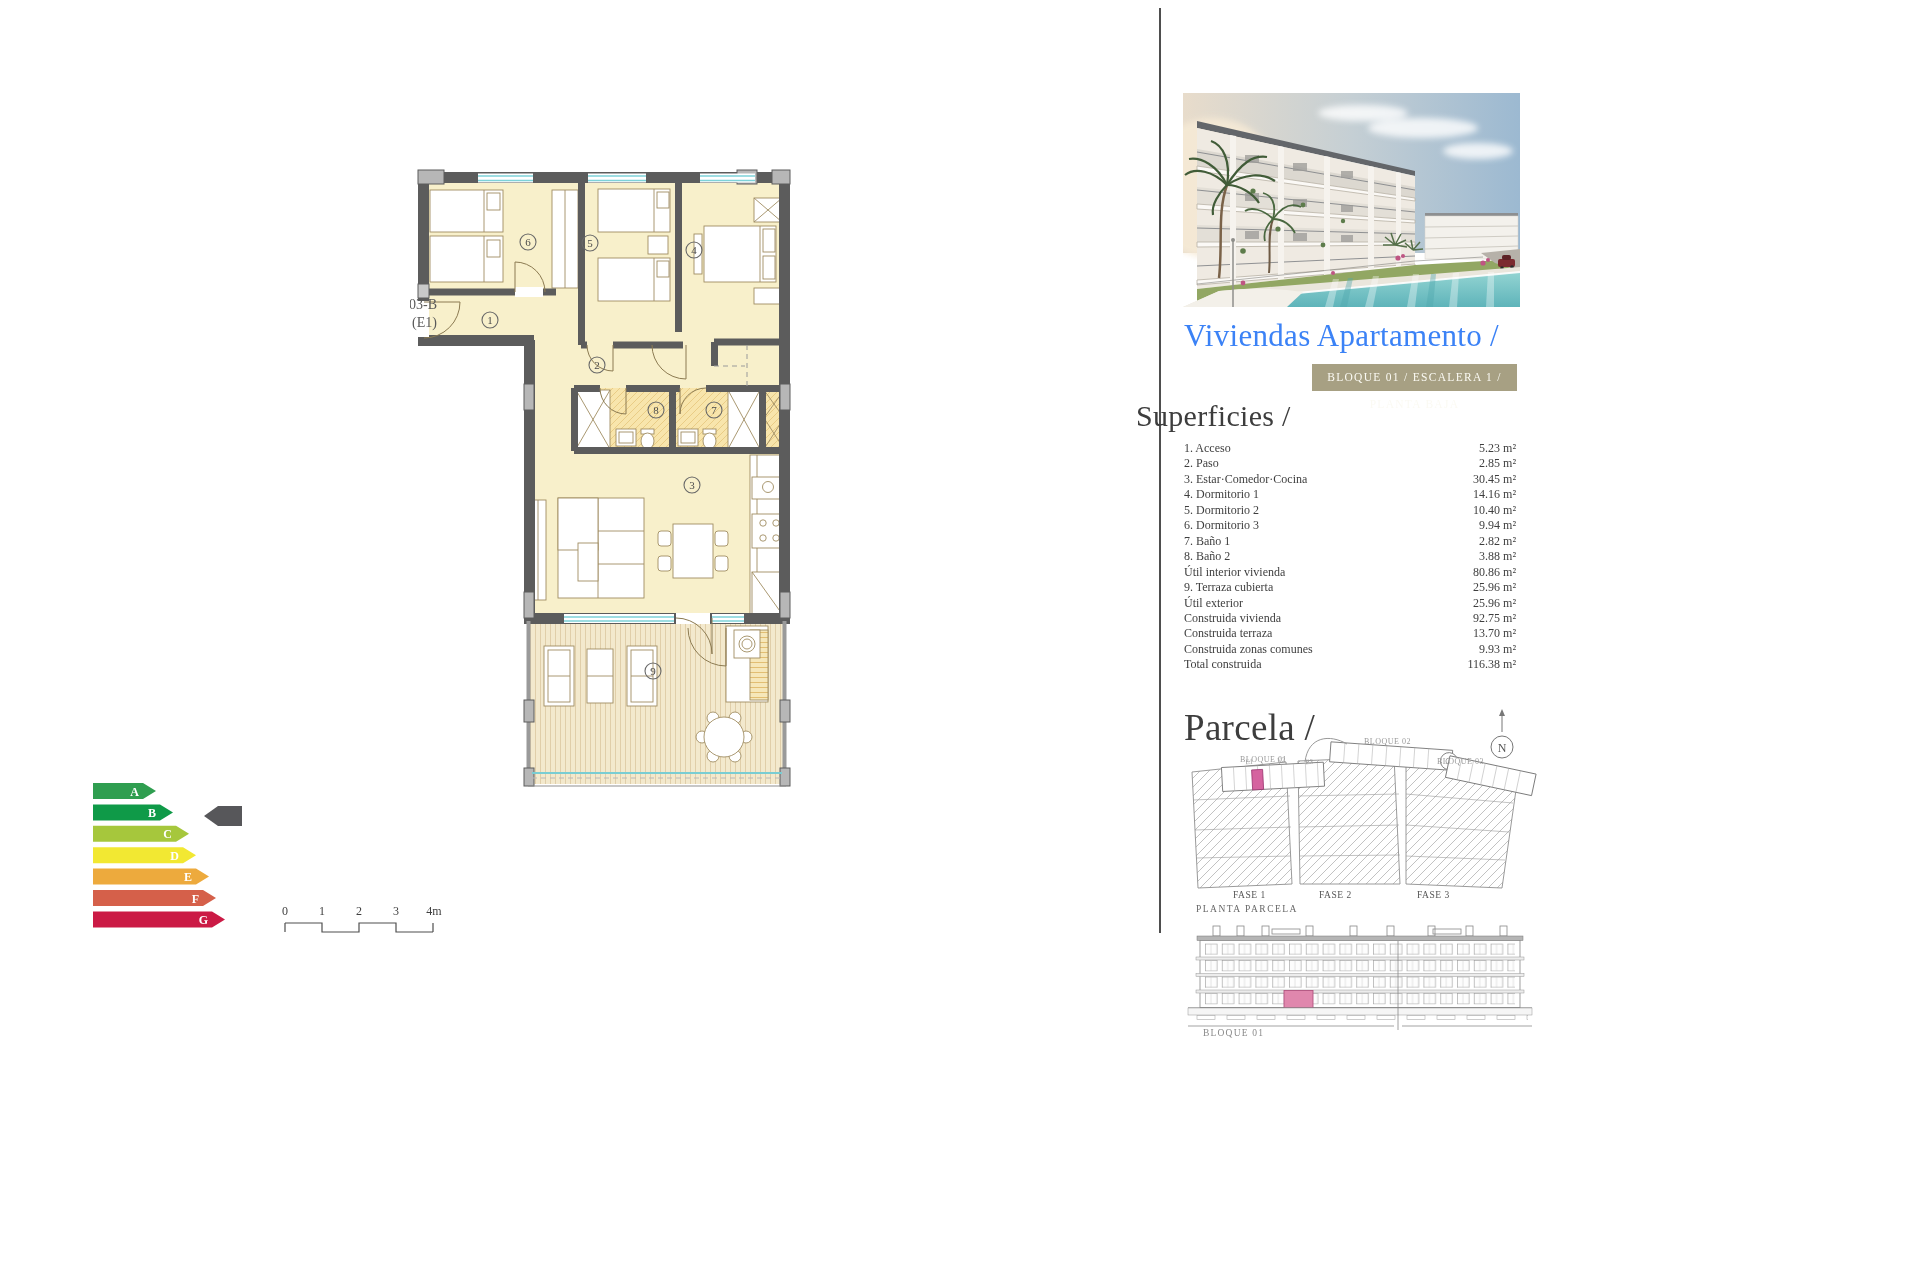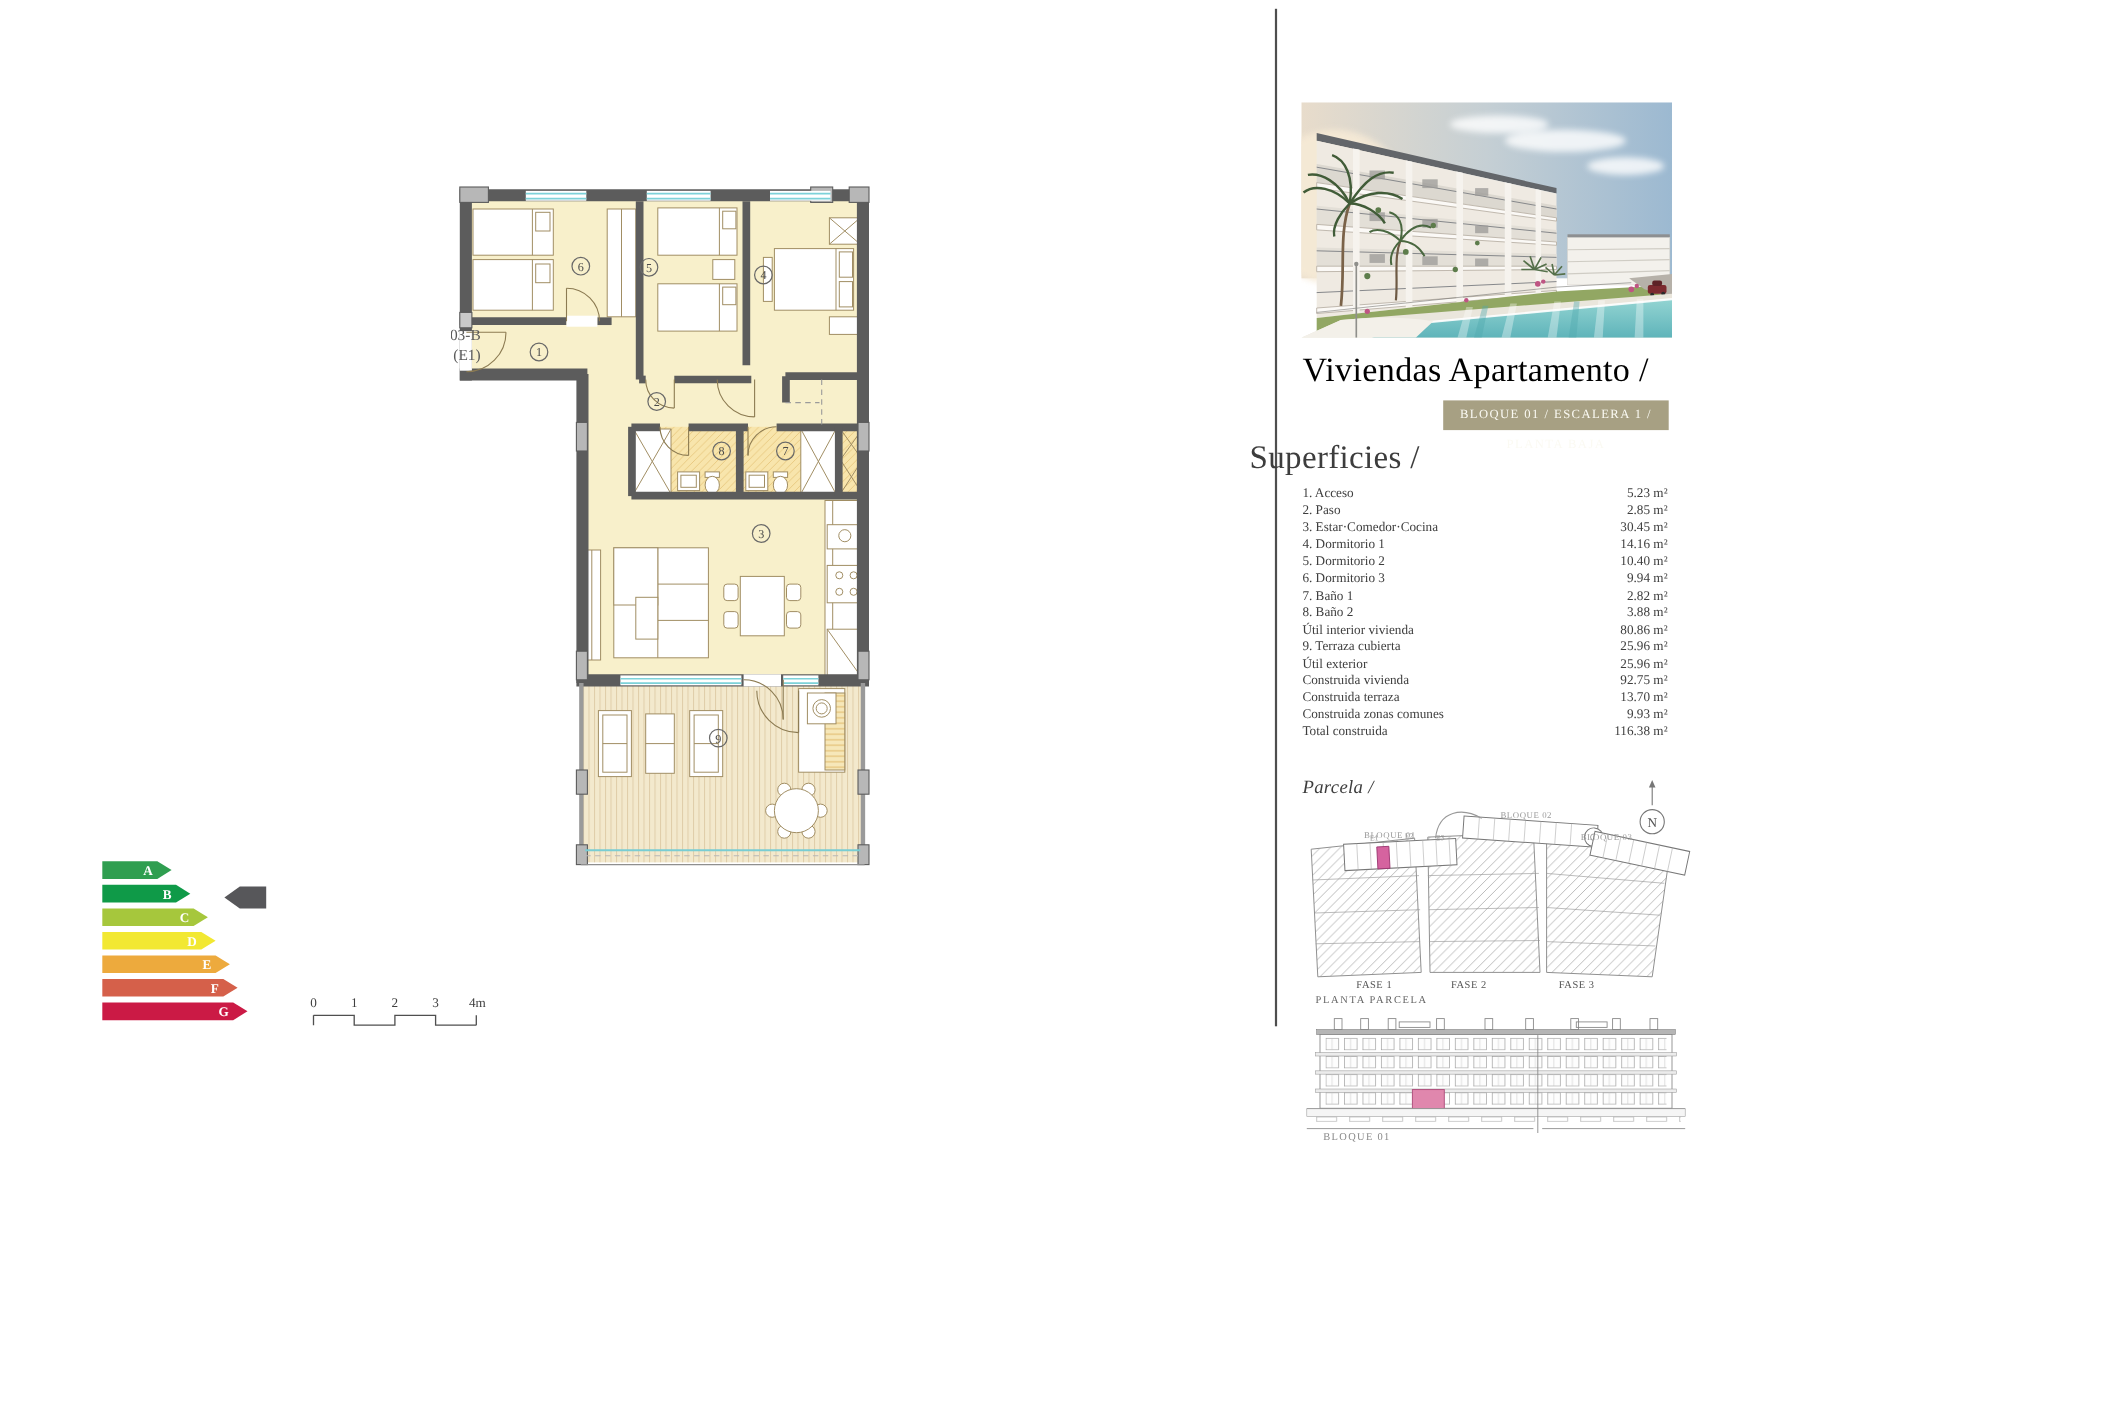--- a/index.html
+++ b/index.html
@@ -1,27 +1,27 @@
 <!DOCTYPE html>
 <html><head>
 <meta charset="utf-8">
 <style>
   html,body{margin:0;padding:0;}
   body{width:1920px;height:1280px;position:relative;overflow:hidden;background:#ffffff;
        font-family:"Liberation Serif","DejaVu Serif",serif;color:#3d3d3d;}
   .abs{position:absolute;}
   .divider{left:1159px;top:8px;width:2px;height:925px;background:#4e4e4e;}
   .photo{left:1183px;top:93px;width:337px;height:214px;}
-  .title{left:1184px;top:318px;font-size:31px;letter-spacing:.3px;color:#000000;white-space:nowrap;}
+  .title{left:1184px;top:318px;font-size:31px;letter-spacing:.3px;color:#3b82f6;white-space:nowrap;}
   .badge{left:1312px;top:364px;width:205px;height:27px;line-height:27px;text-align:center;
          color:#fbfaf3;font-size:11.5px;letter-spacing:1.3px;}
   .h-sup{left:1136px;top:399px;font-size:30px;letter-spacing:.3px;}
   .suplist{left:1184px;top:441px;width:332px;}
   .srow{display:flex;justify-content:space-between;font-size:12px;line-height:15.45px;color:#3e3e3e;}
-  .h-par{left:1184px;top:706px;font-size:17px;letter-spacing:.3px;font-style:italic;}
+  .h-par{left:1184px;top:706px;font-size:37px;letter-spacing:.3px;}
   .plansvg{left:410px;top:162px;}
   .energysvg{left:90px;top:780px;}
   .scalesvg{left:272px;top:898px;}
   .parcelasvg{left:1185px;top:700px;}
   .elevsvg{left:1185px;top:920px;}
   svg text{font-family:"Liberation Serif","DejaVu Serif",serif;}
   .sans{font-family:"Liberation Sans","DejaVu Sans",sans-serif;}
 </style>
 </head>
 <body>

